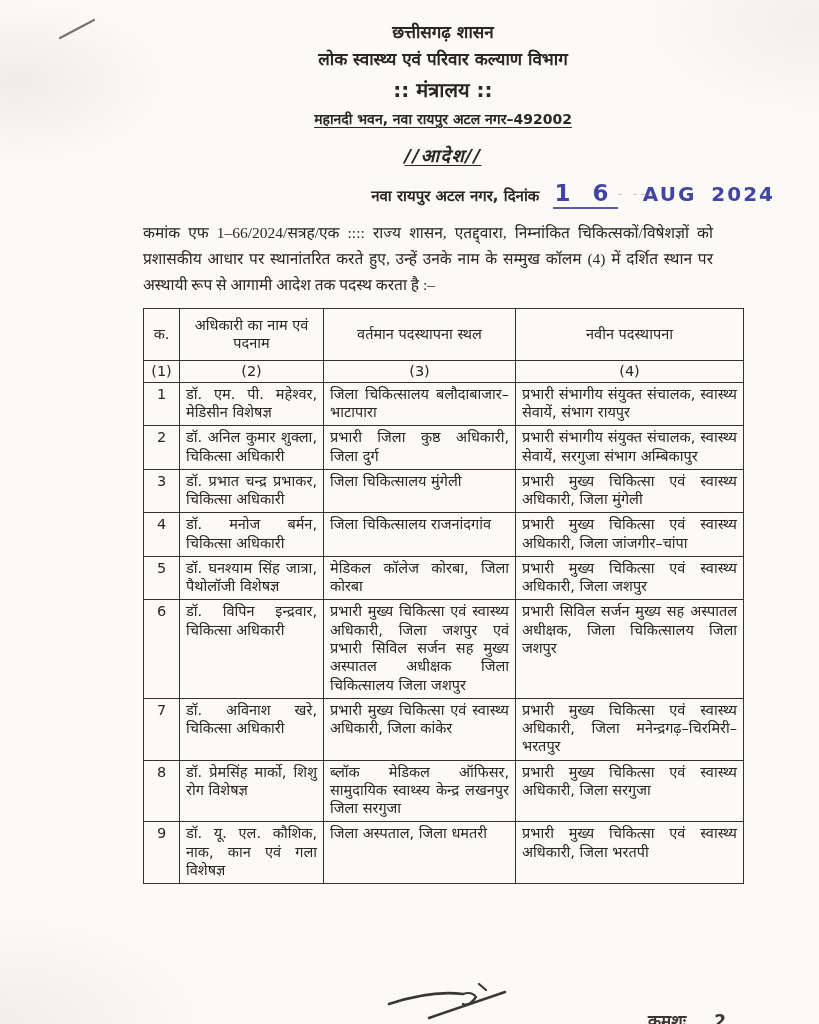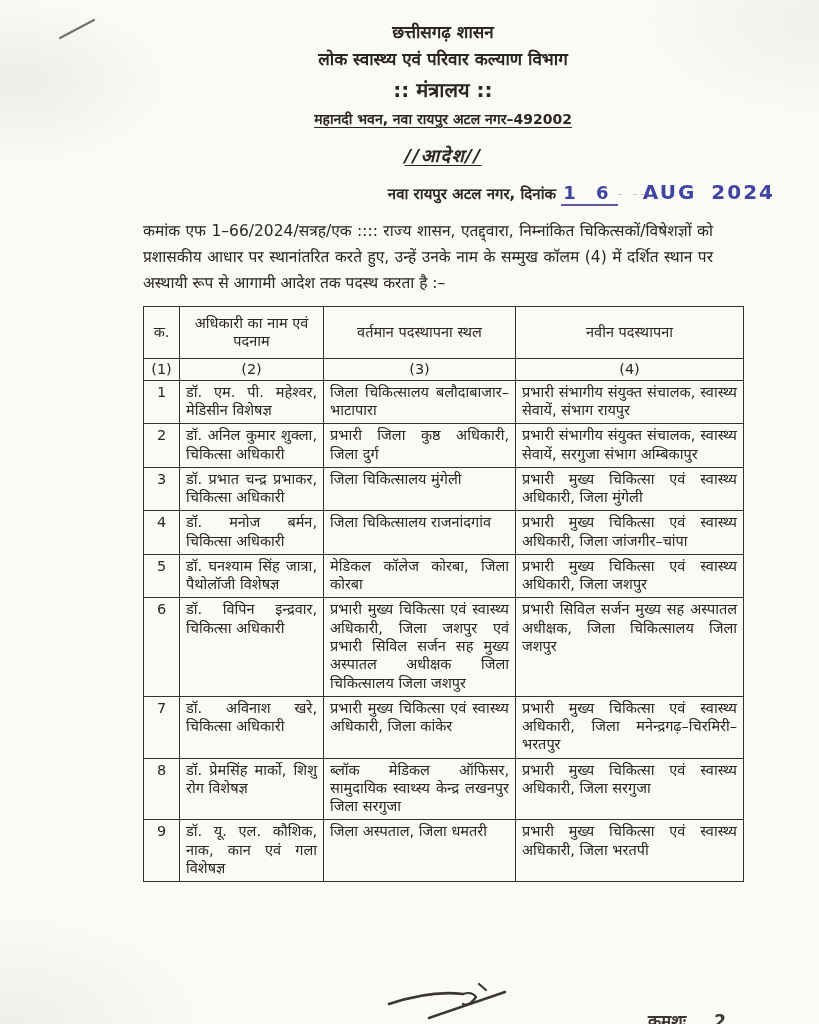--- a/index.html
+++ b/index.html
@@ -28,32 +28,33 @@
   .order-title{ font-size:18px; font-weight:bold; margin-top:15px;
             letter-spacing:1.5px; font-style:italic;
             text-decoration:underline; text-underline-offset:3px; }
   .dateline{
     width:632px; margin:13px 44px 0 143px;
     text-align:right; font-size:15px; font-weight:bold;
     white-space:nowrap;
   }
   .stamp{ color:#4045a3; font-weight:bold; }
   .stamp-day{
-    font-size:18px; letter-spacing:7px; 
+    font-size:23px; letter-spacing:7px; margin-left:8px;
     border-bottom:2px solid rgba(58,62,150,0.85); padding:0 2px 1px 2px;
   }
   .stamp-rest{ font-size:20px; letter-spacing:2px; word-spacing:6px; margin-left:20px; }
   .faint-dashes{
     position:absolute; left:618px; top:186px;
     color:#c7c2b8; font-size:13px; letter-spacing:3px;
   }
   .para{
     width:570px; margin:14px 0 0 143px;
     font-size:15.5px; line-height:26px;
     text-align:justify;
+    font-family:Liberation Serif, serif;
   }
   table.order{
     margin:10px 0 0 143px;
     width:600px;
     border-collapse:collapse;
     table-layout:fixed;
     font-size:14.5px; line-height:1.26;
   }
   table.order td, table.order th{
     border:1.6px solid #36332e;

